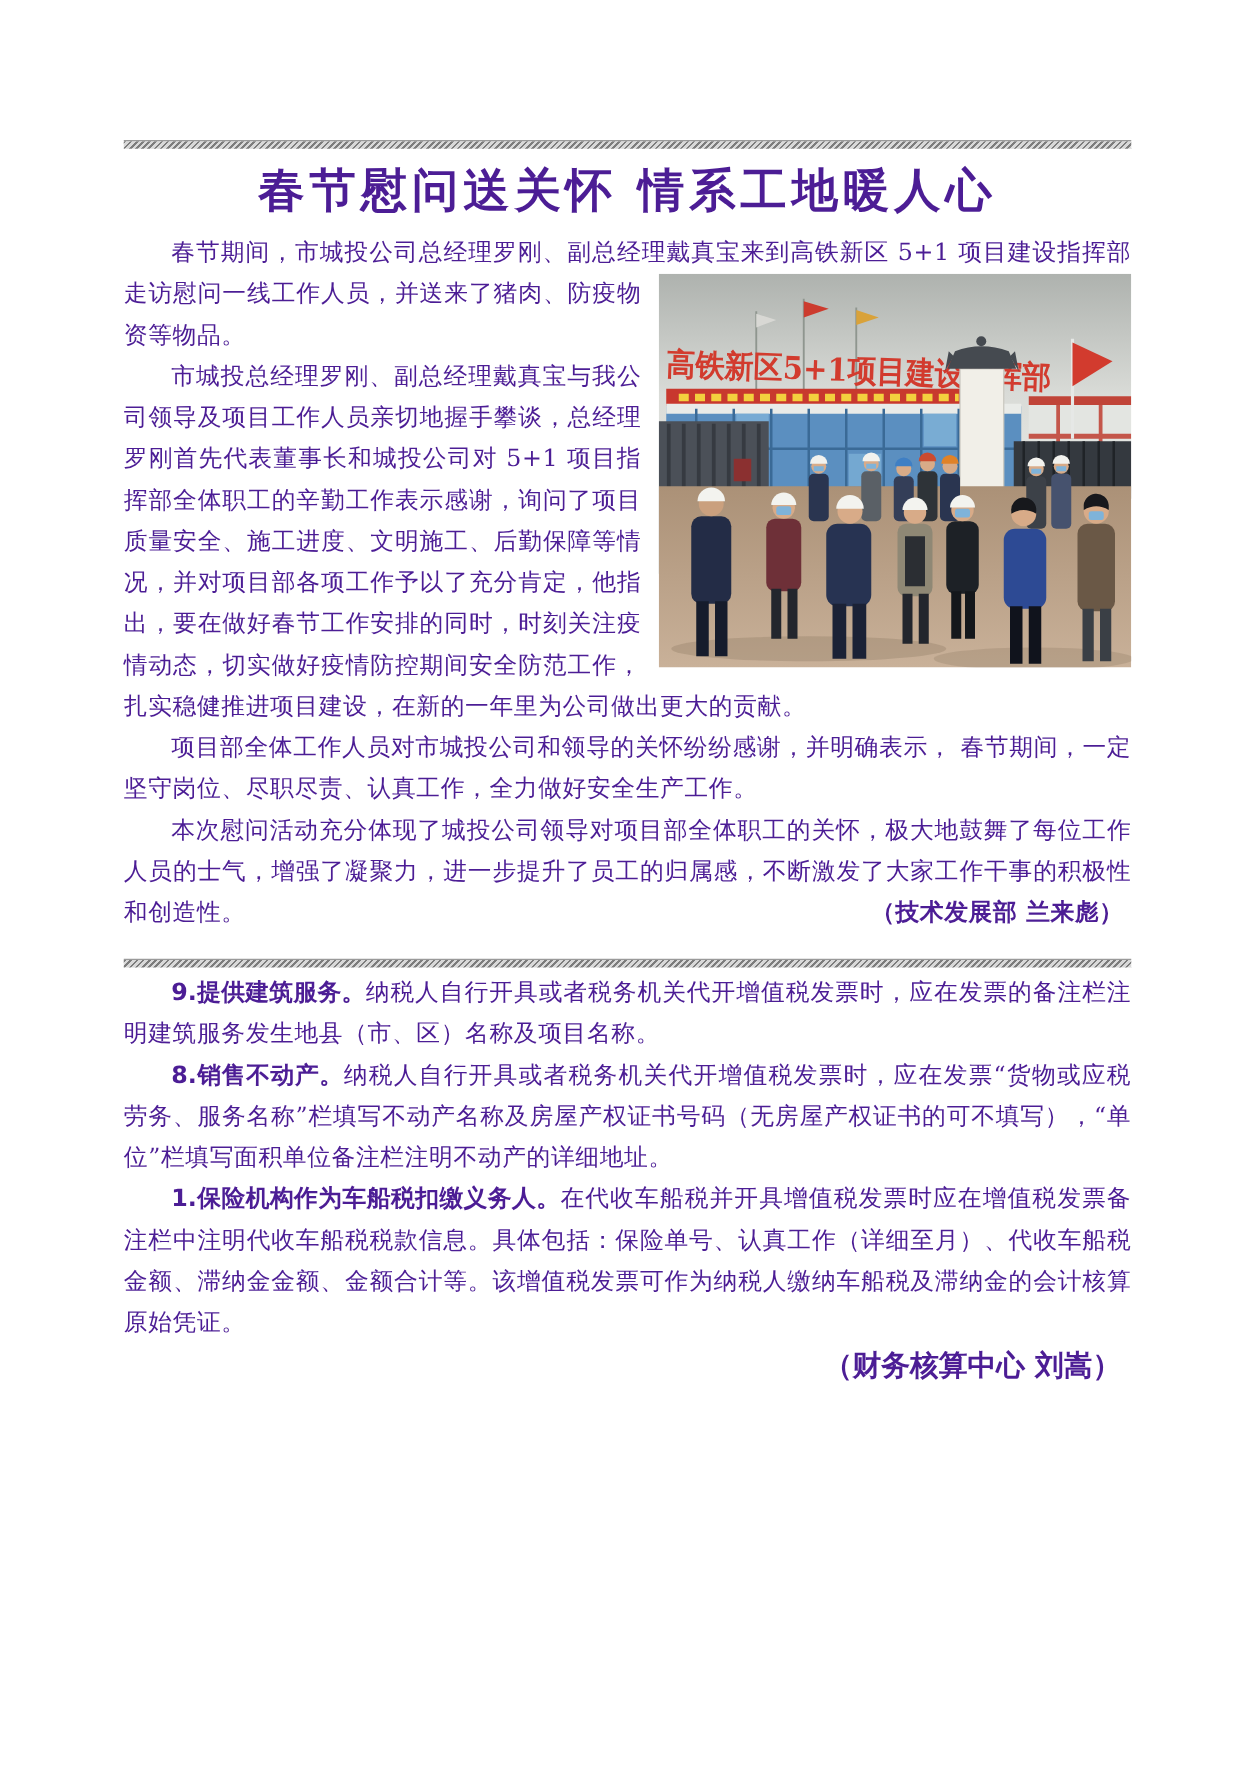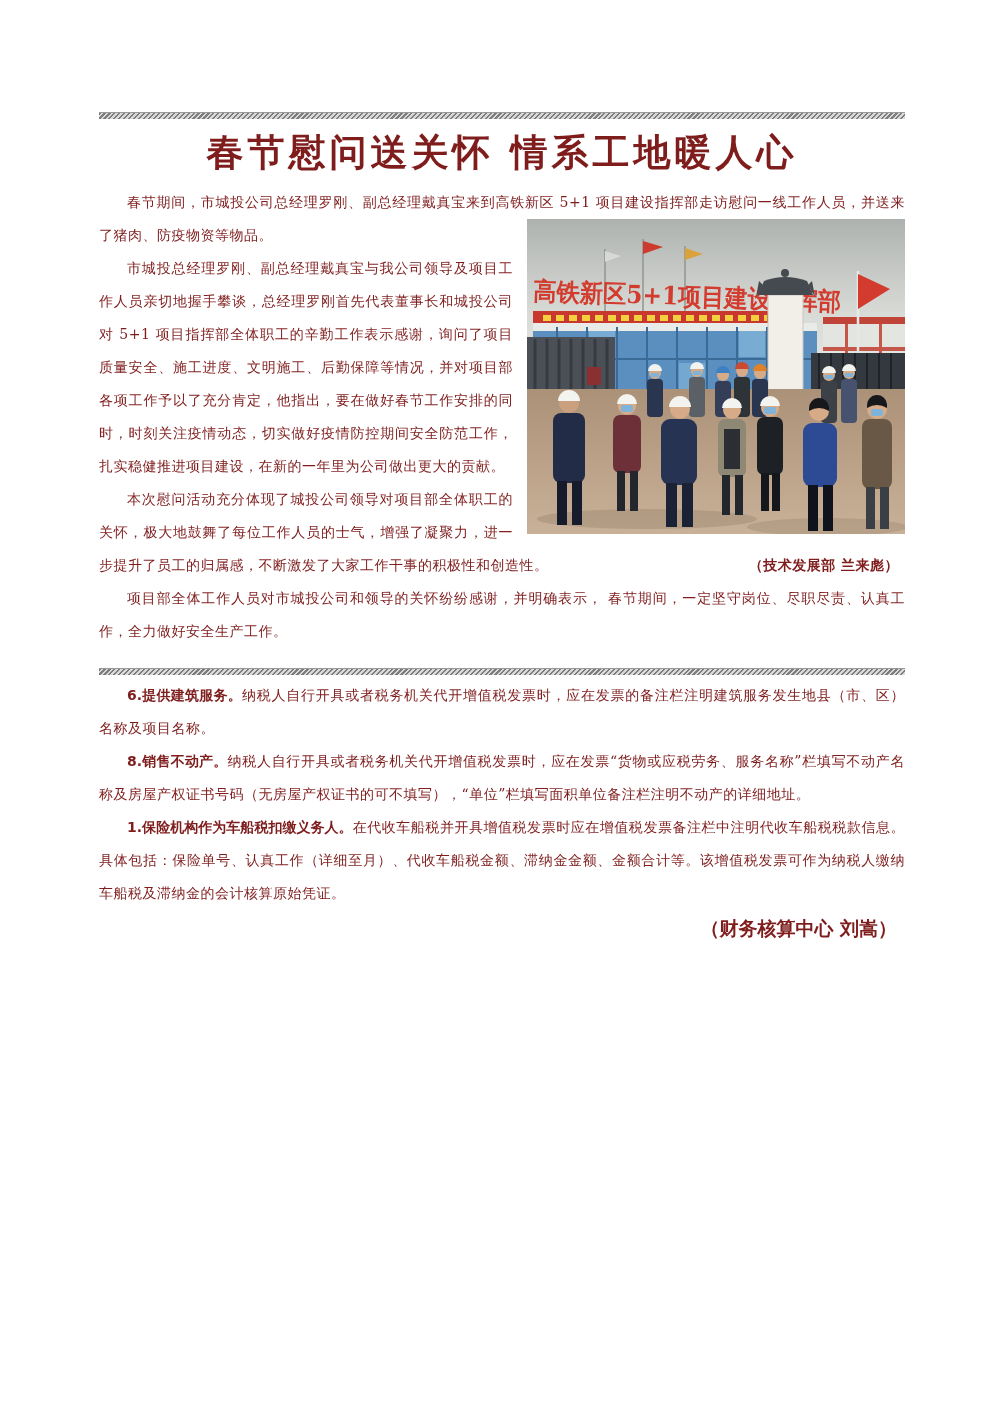--- a/index.html
+++ b/index.html
@@ -1,41 +1,41 @@
 <!DOCTYPE html>
 <html lang="zh"><head>
 <meta charset="utf-8">
 <style>
   html,body{margin:0;padding:0;background:#ffffff;}
   .page{
     position:relative;
     width:1000px;height:1414px;
     background:#ffffff;
     overflow:hidden;
-    color:#7f1d1d;
+    color:#4c1d95;
     font-family:"DejaVu Serif","Liberation Serif",serif;
   }
   .content{position:absolute;left:99px;top:112px;width:806px;}
   .rule{
     height:6px;width:100%;
     background:repeating-linear-gradient(135deg,#7d7d7d 0 1.5px,#d9d9d9 1.5px 3.5px);
     border-top:1px solid #9a9a9a;
   }
   .rule.mid{margin-top:20px;margin-bottom:4px;}
   h1.cal{
     margin:9px 0 10px 0;
     text-align:center;
     font-size:37px;line-height:48px;
     font-weight:700;
     letter-spacing:4px;
     font-family:"DejaVu Serif","Liberation Serif",serif;
   }
   .para{
     margin:0;
-    font-size:14px;line-height:33px;
+    font-size:19px;line-height:33px;
     text-align:justify;
     text-indent:2em;
     letter-spacing:0.5px;
   }
   .float-spacer{float:right;width:0;height:33px;}
   figure.photo{
     float:right;clear:right;
     width:378px;height:315px;
     margin:0 0 10px 14px;padding:0;
   }
@@ -46,21 +46,21 @@
     letter-spacing:0;
   }
   .attr-inline{
     float:right;
     font-weight:700;
     font-family:"DejaVu Sans","Liberation Sans",sans-serif;
     padding-right:6px;
   }
   .attr-line{
     margin:0;
-    font-size:19px;line-height:36px;
+    font-size:23px;line-height:36px;
     text-align:right;
     text-indent:0;
     font-weight:700;
     font-family:"DejaVu Sans","Liberation Sans",sans-serif;
     padding-right:8px;
   }
   .clearfix::after{content:"";display:block;clear:both;}
 </style>
 </head>
 <body>
@@ -281,30 +281,30 @@
                 <circle cx="0" cy="4" r="10" fill="#d8ab88"></circle>
                 <rect x="-6" y="4" width="12" height="7" rx="2" fill="#7fb3d9"></rect>
                 <path d="M-10,1 a10,10 0 0 1 20,-2 l0,4 q-10,-6 -20,0 z" fill="#17181c"></path>
               </g>
           </g>
         </svg>
       </figure>
 
       <p class="para"><span>春节期间，市城投公司总经理罗刚、副总经理戴真宝来到高铁新区 5+1 项目建设指挥部走访慰问一线工作人员，并送来了猪肉、防疫物资等物品。</span></p>
       <p class="para"><span>市城投总经理罗刚、副总经理戴真宝与我公司领导及项目工作人员亲切地握手攀谈，总经理罗刚首先代表董事长和城投公司对 5+1 项目指挥部全体职工的辛勤工作表示感谢，询问了项目质量安全、施工进度、文明施工、后勤保障等情况，并对项目部各项工作予以了充分肯定，他指出，要在做好春节工作安排的同时，时刻关注疫情动态，切实做好疫情防控期间安全防范工作，扎实稳健推进项目建设，在新的一年里为公司做出更大的贡献。</span></p>
+      <p class="para"><span>项目部全体工作人员对市城投公司和领导的关怀纷纷感谢，并明确表示， 春节期间，一定坚守岗位、尽职尽责、认真工作，全力做好安全生产工作。</span></p>
       <p class="para"><span>本次慰问活动充分体现了城投公司领导对项目部全体职工的关怀，极大地鼓舞了每位工作人员的士气，增强了凝聚力，进一步提升了员工的归属感，不断激发了大家工作干事的积极性和创造性。</span><span class="attr-inline">（技术发展部 兰来彪）</span></p>
-      <p class="para"><span>项目部全体工作人员对市城投公司和领导的关怀纷纷感谢，并明确表示， 春节期间，一定坚守岗位、尽职尽责、认真工作，全力做好安全生产工作。</span></p>
     </div>
 
     <div class="rule mid"></div>
 
 
     <div class="article">
 
-      <p class="para"><span class="lead">6.提供建筑服务。</span><span>纳税人自行开具或者税务机关代开增值税发票时，应在发票的备注栏注明建筑服务发生地县（市、区）名称及项目名称。</span></p>
+      <p class="para"><span class="lead">9.提供建筑服务。</span><span>纳税人自行开具或者税务机关代开增值税发票时，应在发票的备注栏注明建筑服务发生地县（市、区）名称及项目名称。</span></p>
       <p class="para"><span class="lead">8.销售不动产。</span><span>纳税人自行开具或者税务机关代开增值税发票时，应在发票“货物或应税劳务、服务名称”栏填写不动产名称及房屋产权证书号码（无房屋产权证书的可不填写），“单位”栏填写面积单位备注栏注明不动产的详细地址。</span></p>
       <p class="para"><span class="lead">1.保险机构作为车船税扣缴义务人。</span><span>在代收车船税并开具增值税发票时应在增值税发票备注栏中注明代收车船税税款信息。具体包括：保险单号、认真工作（详细至月）、代收车船税金额、滞纳金金额、金额合计等。该增值税发票可作为纳税人缴纳车船税及滞纳金的会计核算原始凭证。</span></p>
 
       <p class="attr-line">（财务核算中心 刘嵩）</p>
     </div>
 
   </div>
 </div>
 
 </body></html>

